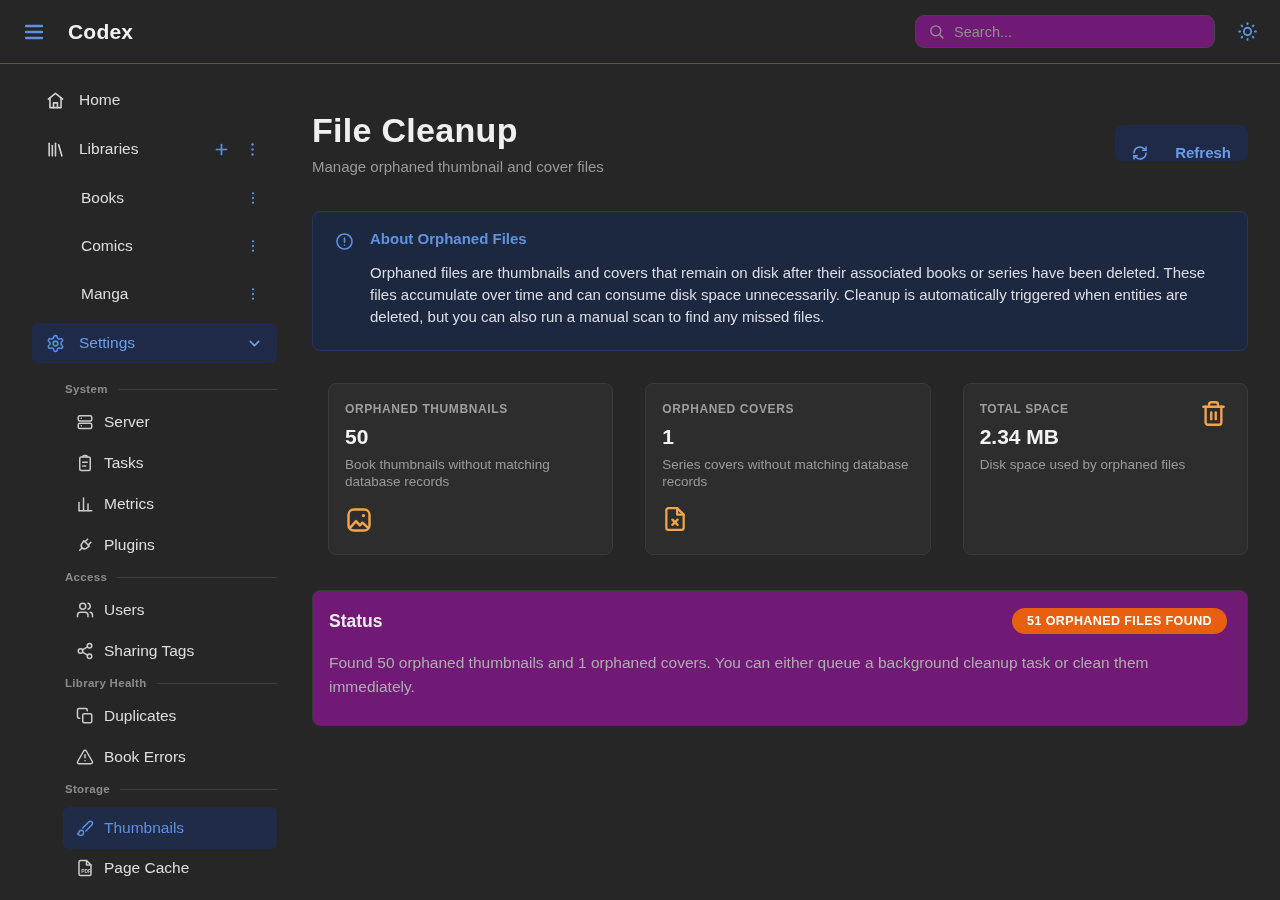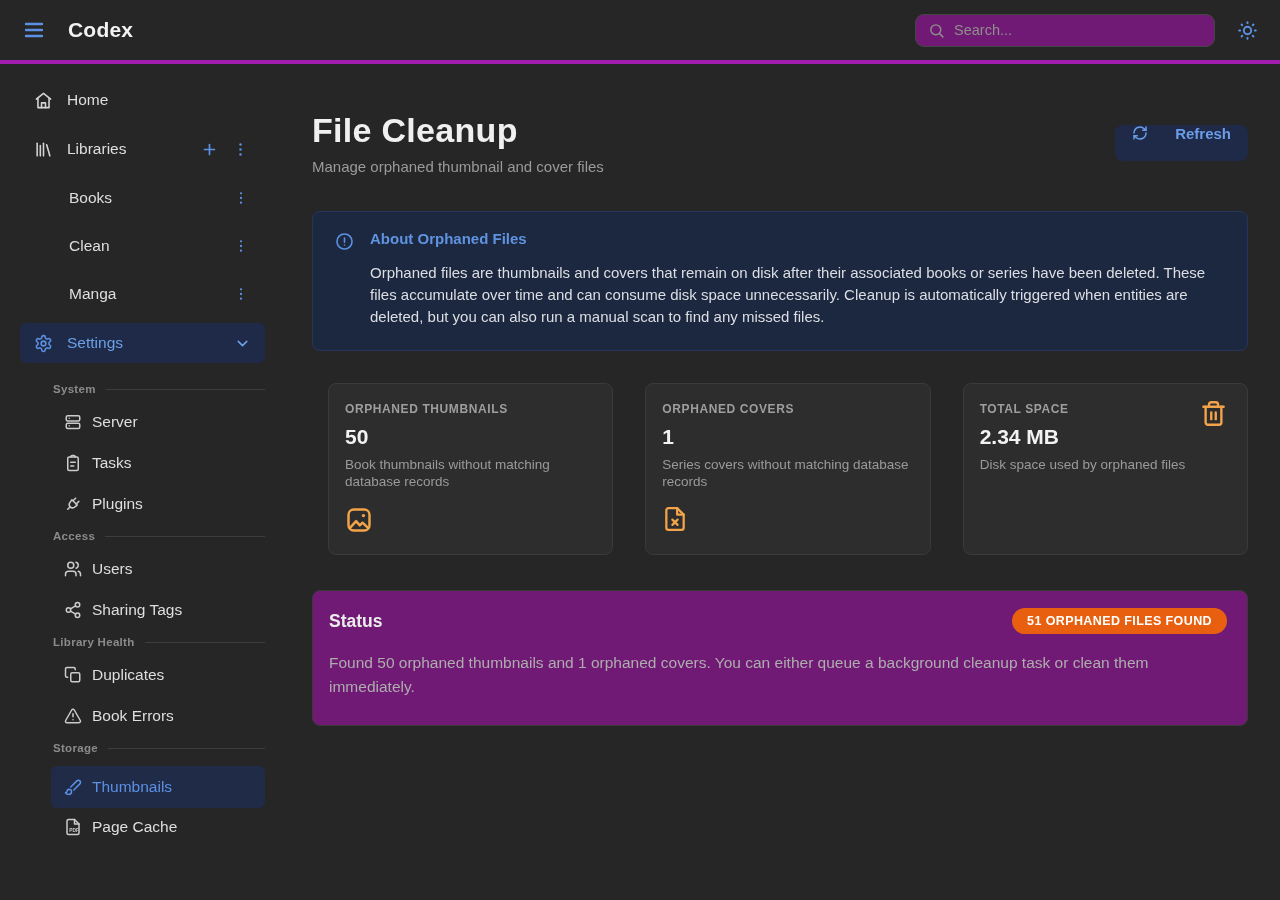--- a/index.html
+++ b/index.html
@@ -7,41 +7,41 @@
   body {
     background:#262626;
     font-family:"Liberation Sans","DejaVu Sans",sans-serif;
     color:#e4e4e4;
   }
   svg { display:block; }
 
   
   .app-header {
     position:fixed; top:0; left:0; right:0; height:64px;
-    background:#262626; border-bottom:4px solid #a21caf;
+    background:#262626; border-bottom:1px solid #a21caf;
     display:flex; align-items:center; padding:0 18px 0 16px; z-index:10;
   }
   .hamburger { background:none; border:none; color:#5b90e2; cursor:pointer; padding:6px; }
   .app-title { font-size:21px; font-weight:bold; color:#f2f2f2; margin-left:16px; letter-spacing:.2px; }
   .search-wrap {
     margin-left:auto; width:300px; height:33px; background:#701a75;
     border:1px solid #454545; border-radius:9px; display:flex; align-items:center;
     padding:0 12px; color:#8f8f8f;
   }
   .search-wrap input {
     background:transparent; border:none; outline:none; color:#d8d8d8;
     font-size:14.5px; margin-left:9px; width:100%;
     font-family:"Liberation Sans","DejaVu Sans",sans-serif;
   }
   .search-wrap input::placeholder { color:#8f8f8f; }
   .theme-toggle { background:none; border:none; color:#5b90e2; margin-left:18px; cursor:pointer; padding:4px; }
 
   
   .sidebar {
-    position:fixed; top:64px; left:4px; bottom:0; width:278px;
+    position:fixed; top:64px; left:16px; bottom:0; width:278px;
     background:#262626; border-right:1px solid #383838;
     padding:21px 16px 0 16px; overflow:hidden;
   }
   .side-row {
     display:flex; align-items:center; height:30px; padding:0 14px;
     margin-bottom:19px; color:#dedede; font-size:15.5px; cursor:pointer; border-radius:6px;
   }
   .side-row .row-icon { color:#d4d4d4; margin-right:14px; }
   .side-row .row-label { flex:0 0 auto; }
   .row-spacer { flex:1; }
@@ -71,21 +71,21 @@
   
   .main {
     position:fixed; top:64px; left:278px; right:0; bottom:0;
     overflow:hidden; padding:47px 32px 0 34px; background:#262626;
   }
   .page-head { display:flex; align-items:center; }
   .page-title { font-size:34px; font-weight:bold; color:#f0f0f0; letter-spacing:.3px; }
   .page-subtitle { font-size:15px; color:#9a9a9a; margin-top:8px; }
   .head-actions { margin-left:auto; display:flex; gap:8px; }
   .btn {
-    display:flex; align-items:flex-start; gap:27px; height:36px; padding:0 17px;
+    display:flex; align-items:flex-end; gap:27px; height:36px; padding:0 17px;
     border:none; border-radius:8px; font-size:15px; font-weight:bold; cursor:pointer;
     font-family:"Liberation Sans","DejaVu Sans",sans-serif;
   }
   .btn-navy { background:#1e2a47; color:#6b9ce8; }
   .btn-orange { background:#e8600f; color:#ffffff; }
 
   .info-box {
     margin-top:36px; background:#1c2840; border:1px solid #26365a; border-radius:8px;
     padding:18px 20px 22px 20px; display:flex;
   }
@@ -211,21 +211,21 @@
         <svg width="16" height="16" viewBox="0 0 24 24" fill="currentColor">
             <circle cx="12" cy="5" r="1.7"></circle>
             <circle cx="12" cy="12" r="1.7"></circle>
             <circle cx="12" cy="19" r="1.7"></circle>
           </svg>
       </span>
     </button>
   </div>
 
   <div class="side-sub">
-    <span class="row-label">Clean</span>
+    <span class="row-label">Comics</span>
     <span class="row-spacer"></span>
     <button class="mini-action">
       <span>
         <svg width="16" height="16" viewBox="0 0 24 24" fill="currentColor">
             <circle cx="12" cy="5" r="1.7"></circle>
             <circle cx="12" cy="12" r="1.7"></circle>
             <circle cx="12" cy="19" r="1.7"></circle>
           </svg>
       </span>
     </button>
@@ -279,20 +279,31 @@
   <div class="group-item">
     <span class="row-icon">
       <svg width="18" height="18" viewBox="0 0 24 24" fill="none" stroke="currentColor" stroke-width="2" stroke-linecap="round" stroke-linejoin="round">
           <rect x="5" y="4" width="14" height="18" rx="2"></rect>
           <path d="M9 4a2 2 0 0 1 2-2h2a2 2 0 0 1 2 2"></path>
           <line x1="9" y1="11" x2="15" y2="11"></line>
           <line x1="9" y1="16" x2="13" y2="16"></line>
         </svg>
     </span>
     <span>Tasks</span>
+  </div>
+  <div class="group-item">
+    <span class="row-icon">
+      <svg width="18" height="18" viewBox="0 0 24 24" fill="none" stroke="currentColor" stroke-width="2" stroke-linecap="round">
+          <path d="M4 21V10"></path>
+          <path d="M10 21V4"></path>
+          <path d="M16 21v-9"></path>
+          <path d="M4 21h17"></path>
+        </svg>
+    </span>
+    <span>Metrics</span>
   </div>
   <div class="group-item">
     <span class="row-icon">
       <svg width="18" height="18" viewBox="0 0 24 24" fill="none" stroke="currentColor" stroke-width="2" stroke-linecap="round" stroke-linejoin="round" transform="rotate(45)">
           <path d="M12 22v-4"></path>
           <path d="M9 9V4"></path>
           <path d="M15 9V4"></path>
           <path d="M7 9h10l-.8 5a4.3 4.3 0 0 1-8.4 0z"></path>
         </svg>
     </span>

